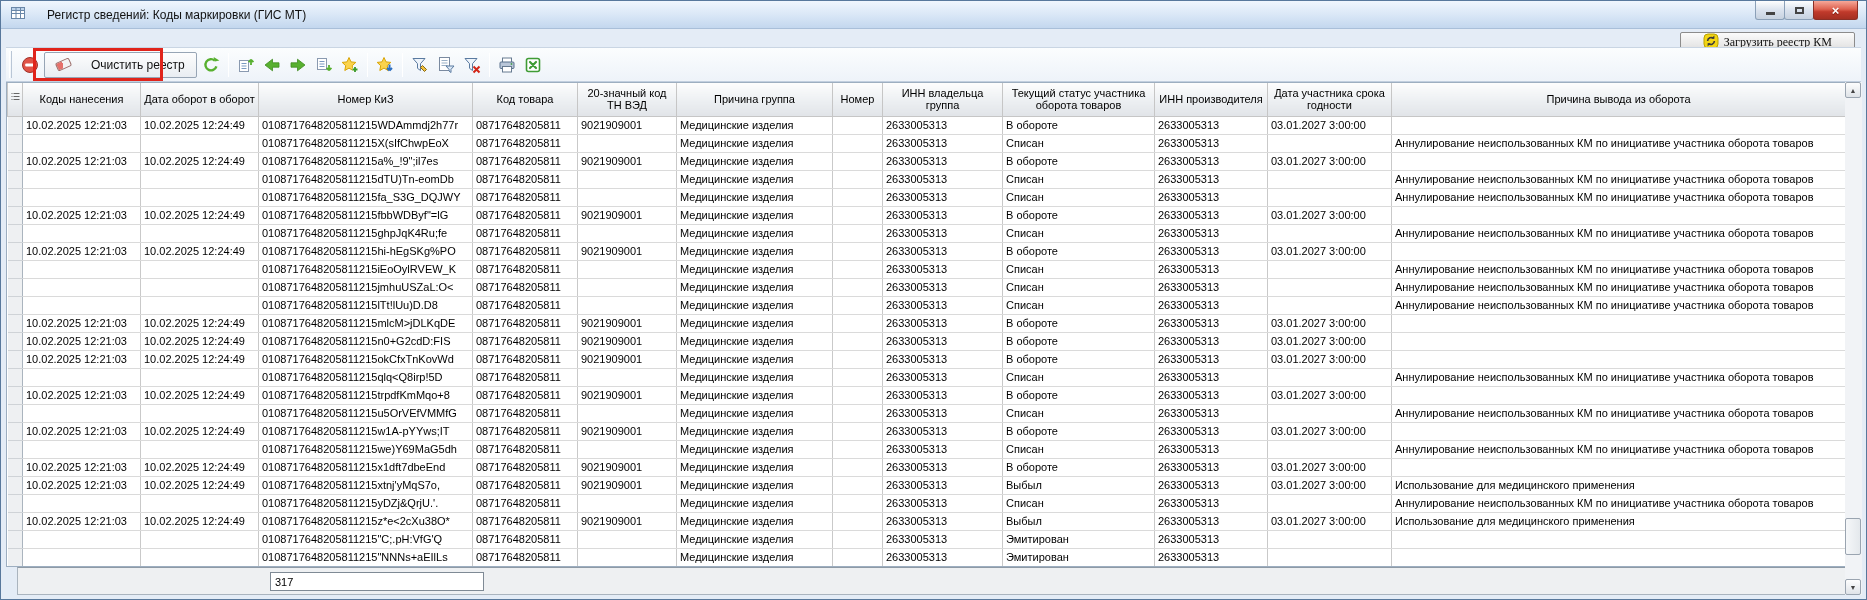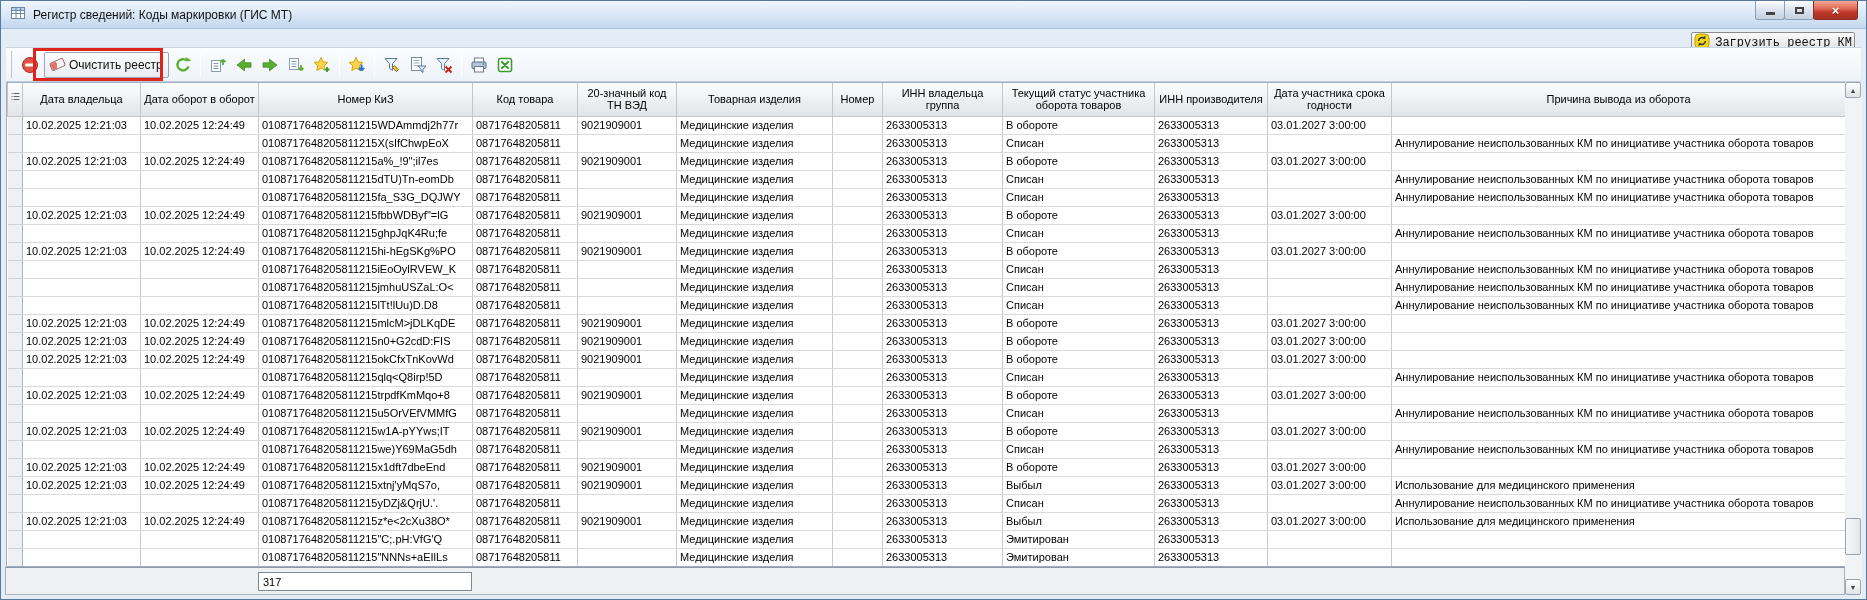--- a/index.html
+++ b/index.html
@@ -7,62 +7,62 @@
   #screen{
     position:relative;width:1867px;height:600px;
     font-family:"Liberation Sans",sans-serif;
     background:#e4ecf6;border:1px solid #58789c;overflow:hidden;
   }
   
   .titlebar{
     position:absolute;top:0;left:0;right:0;height:28px;
     background:linear-gradient(#f0f6fd,#d8e6f6 55%,#c3d7ee);
     border-bottom:1px solid #a9bfd9;
-    display:flex;align-items:center;gap:7px;padding-left:9px;
+    display:flex;align-items:center;gap:21px;padding-left:9px;
     font-size:12px;color:#111;
   }
   .winbtns{position:absolute;top:0;right:8px;display:flex;height:19px;}
   .wb{
     width:30px;height:19px;margin-left:-1px;
     border:1px solid #8ba0b8;border-top:none;border-radius:0 0 3px 3px;
     background:linear-gradient(#fefefe,#dbe3ee 50%,#c7d2e0);
     display:flex;align-items:center;justify-content:center;color:#333;
   }
   .wb .minbar{width:9px;height:3px;background:#444;margin-top:7px;}
   .wb .maxbox{width:9px;height:7px;border:2px solid #444;background:transparent;}
   .wb.close{
     width:45px;color:#fff;font-size:13px;font-weight:bold;
     background:linear-gradient(#f6a899,#de6250 45%,#c03a2b 60%,#a42f22);
     border-color:#8a2f26;text-shadow:0 1px 1px #7a1d12;
   }
   
   .load-btn{
     position:absolute;top:31px;right:11px;height:21px;
-    display:flex;align-items:center;gap:5px;padding:0 2px;
+    display:flex;align-items:center;gap:5px;padding:0 22px;
     background:linear-gradient(#fbfbfb,#ececec 50%,#dcdcdc);
     border:1px solid #8c8c8c;border-radius:2px;font-size:12px;color:#111;
-    font-family:Liberation Mono, monospace;
+    font-family:Liberation Serif, serif;
   }
   .load-btn u{text-decoration:underline;}
   
   .toolbar{
     position:absolute;top:46px;left:5px;right:5px;height:35px;
     background:linear-gradient(#fbfdfe,#eef3f9);
     border-top:1px solid #c9d5e3;border-bottom:1px solid #c2cfdf;
     display:flex;align-items:center;gap:2px;padding-left:3px;
   }
   .tb-handle{width:3px;height:27px;border-left:1px solid #fff;border-right:1px solid #b9c6d6;margin-right:4px;}
   .tbtn{
     width:24px;height:26px;display:flex;align-items:center;justify-content:center;
     background:transparent;border:1px solid transparent;border-radius:2px;padding:0;
   }
   .tbtn svg{width:18px;height:18px;display:block;}
   .tsep{width:1px;height:24px;background:#c3cfdd;border-right:1px solid #fff;margin:0 3px;}
   .clear-btn{
-    display:flex;align-items:center;gap:4px;height:26px;padding:0 5px;
+    display:flex;align-items:center;gap:20px;height:26px;padding:0 11px;
     border:1px solid #97a5b5;border-radius:2px;
     background:linear-gradient(#fdfdfd,#e9edf2);
     font-size:12px;color:#111;font-family:"Liberation Sans",sans-serif;
   }
   .eraser{
     width:15px;height:9px;border:1px solid #9a6a66;border-radius:2px;
     background:linear-gradient(105deg,#e5716b 45%,#f3f3f3 45%);
     transform:rotate(-24deg);display:inline-block;
   }
   .annotation{
@@ -82,21 +82,21 @@
   }
   td{
     height:17px;line-height:17px;padding:0 1px 0 3px;
     border-right:1px solid #c9c9c9;border-bottom:1px solid #dadada;
     white-space:nowrap;overflow:hidden;
   }
   tr.sep td{border-top:1px solid #9a9a9a;}
   td.rowsel{background:#eef0f2;border-right:1px solid #aab4be;border-bottom-color:#cfd3d7;padding:0;}
   
   .footerband{
-    position:absolute;left:4px;top:566px;width:1840px;height:28px;
+    position:absolute;left:16px;top:566px;width:1840px;height:28px;
     background:#eef0f2;border:1px solid #aab4be;border-top-color:#8e9aa6;
   }
   .countbox{
     position:absolute;left:252px;top:4px;width:214px;height:19px;
     background:#fff;border:1px solid #7f8a95;font-size:11px;line-height:18px;padding-left:4px;
   }
   
   .vscroll{position:absolute;right:4px;top:81px;width:17px;height:513px;background:#f1f3f6;}
   .sb{
     position:absolute;left:0;width:16px;height:16px;text-align:center;line-height:15px;
@@ -275,26 +275,26 @@
         <col style="width:454px">
       </colgroup>
       <thead>
         <tr>
           <th>
             <svg width="9" height="11" viewBox="0 0 9 11">
                 <path d="M2.5 1.5h6M2.5 4.5h6M2.5 7.5h6" stroke="#666" stroke-width="1"></path>
                 <path d="M0.5 1.5h1M0.5 4.5h1M0.5 7.5h1" stroke="#666" stroke-width="1"></path>
               </svg>
           </th>
-          <th>Дата владельца</th>
+          <th>Коды нанесения</th>
           <th>Дата оборот в оборот</th>
           <th>Номер КиЗ</th>
           <th>Код товара</th>
           <th>20-значный код ТН ВЭД</th>
-          <th>Товарная изделия</th>
+          <th>Причина группа</th>
           <th>Номер</th>
           <th>ИНН владельца группа</th>
           <th>Текущий статус участника оборота товаров</th>
           <th>ИНН производителя</th>
           <th>Дата участника срока годности</th>
           <th>Причина вывода из оборота</th>
         </tr>
       </thead>
       <tbody>
           <tr class="sep">

